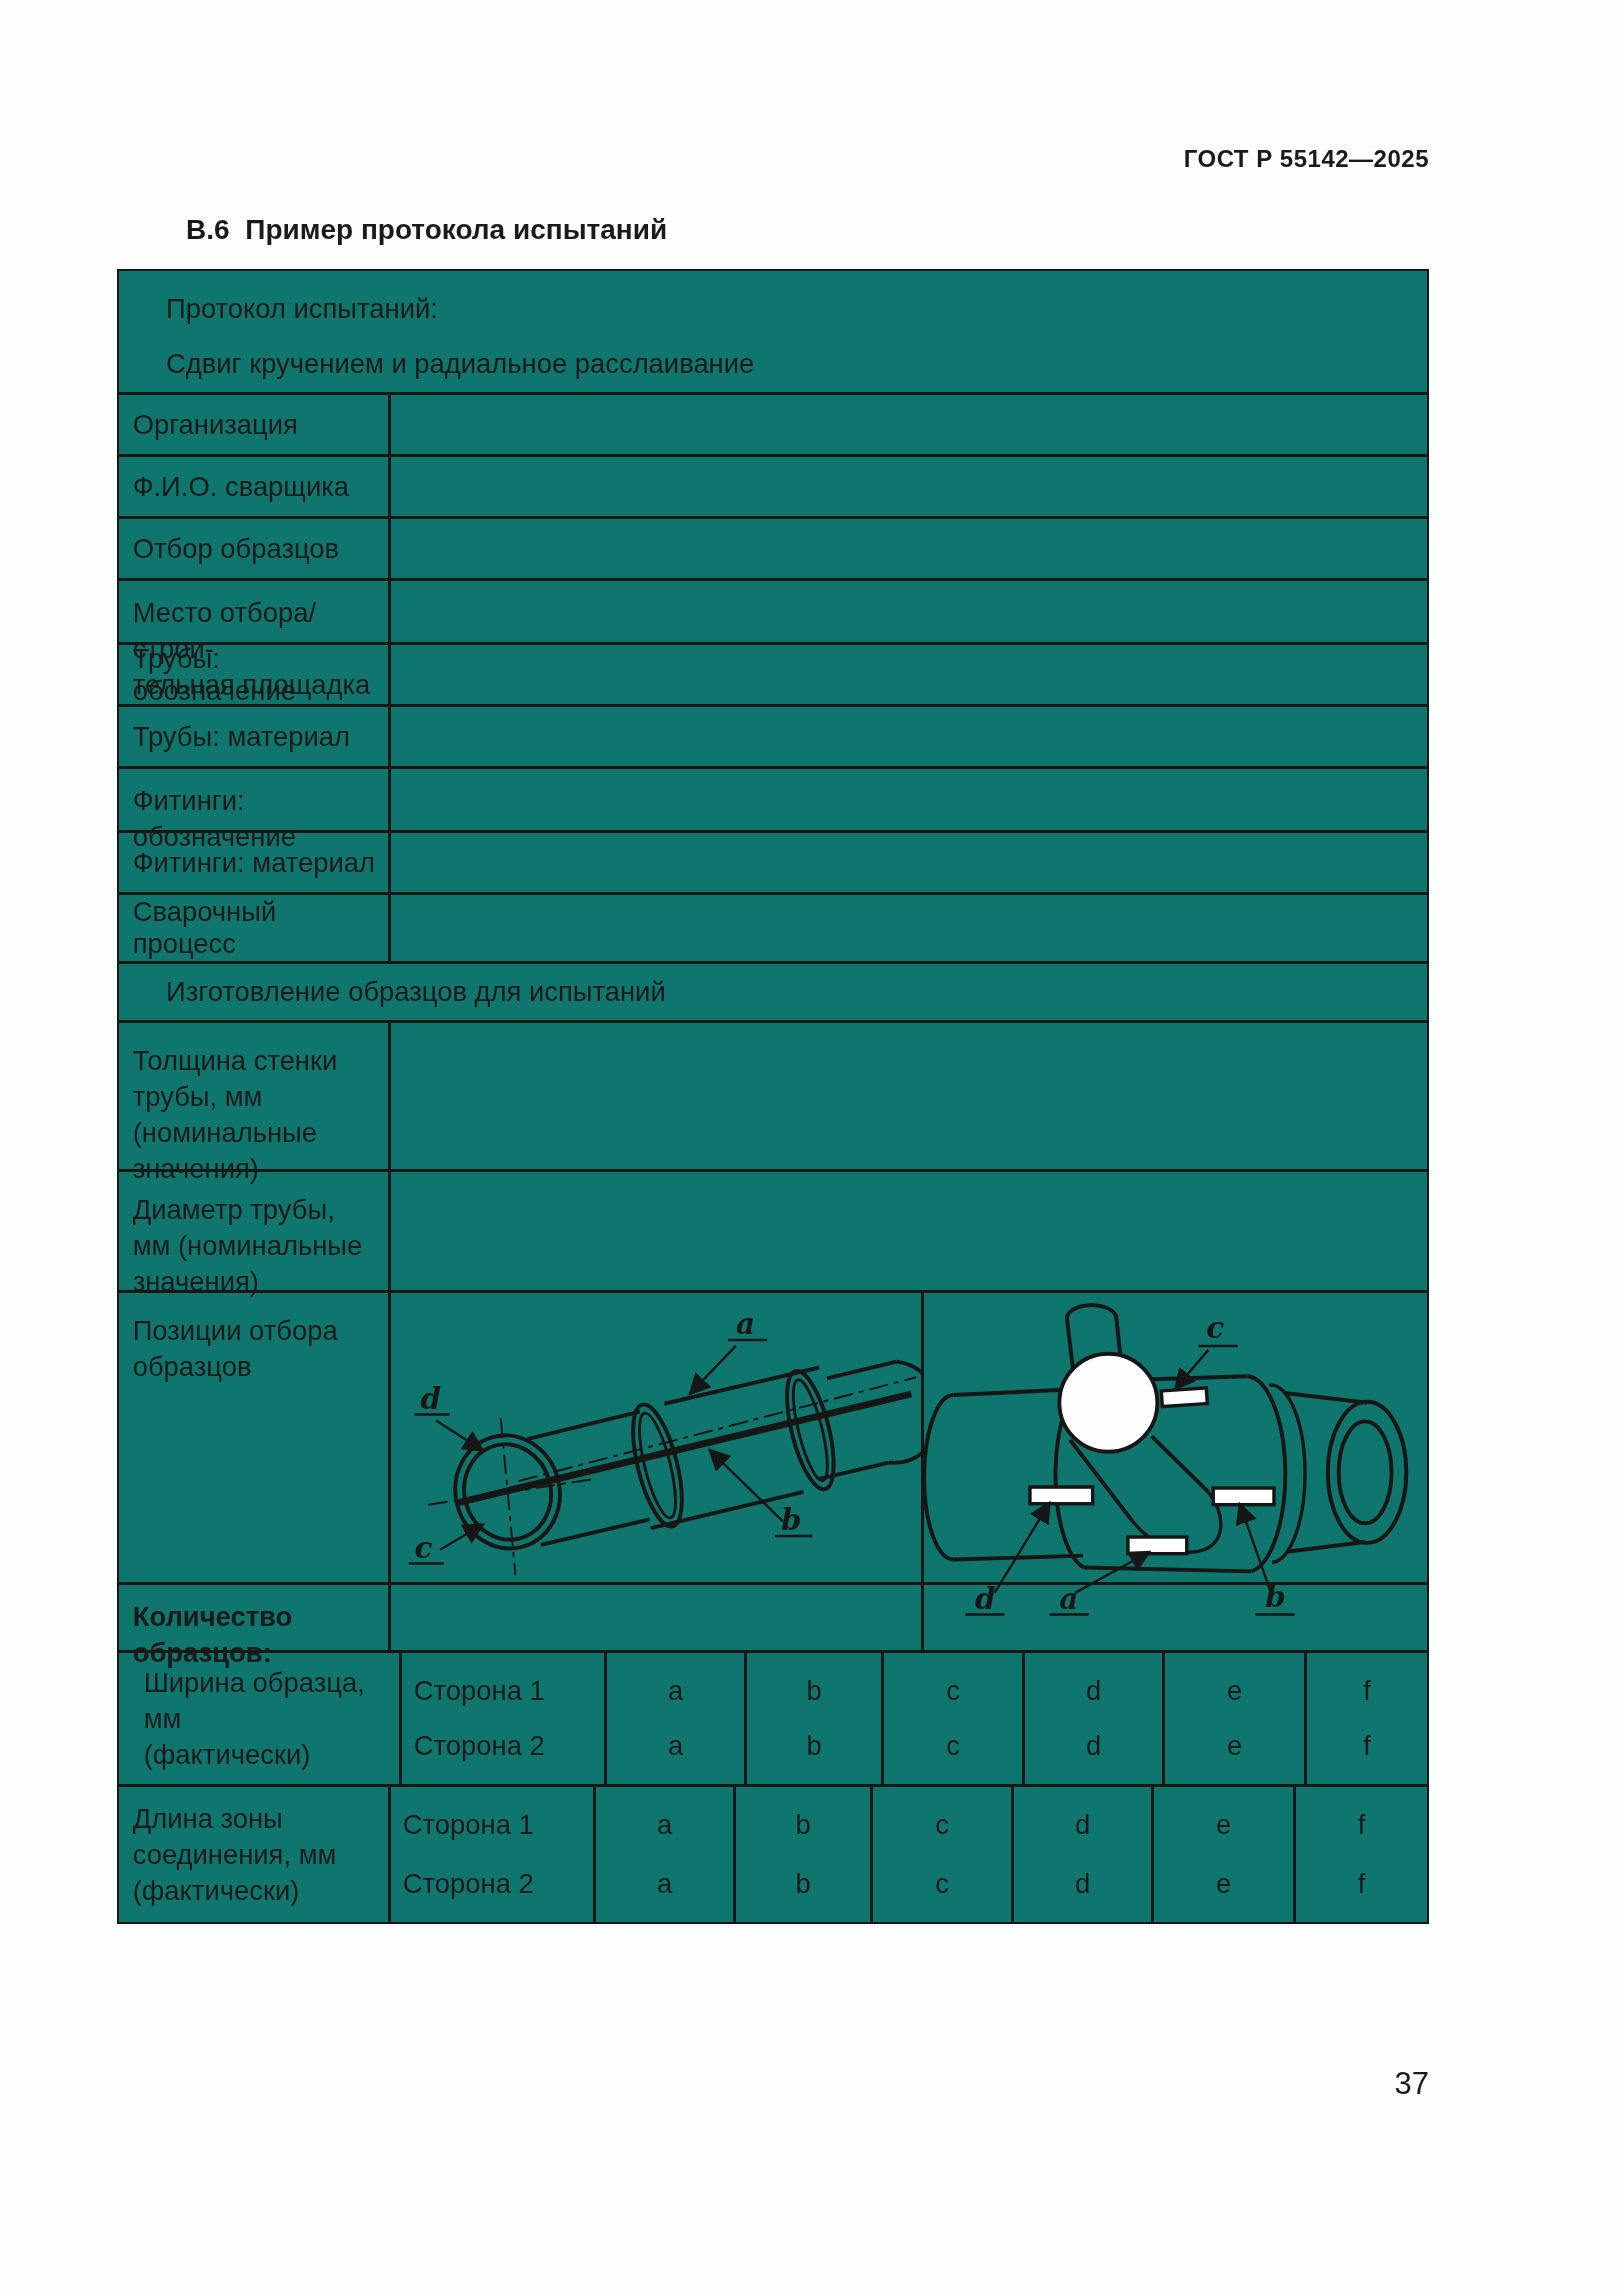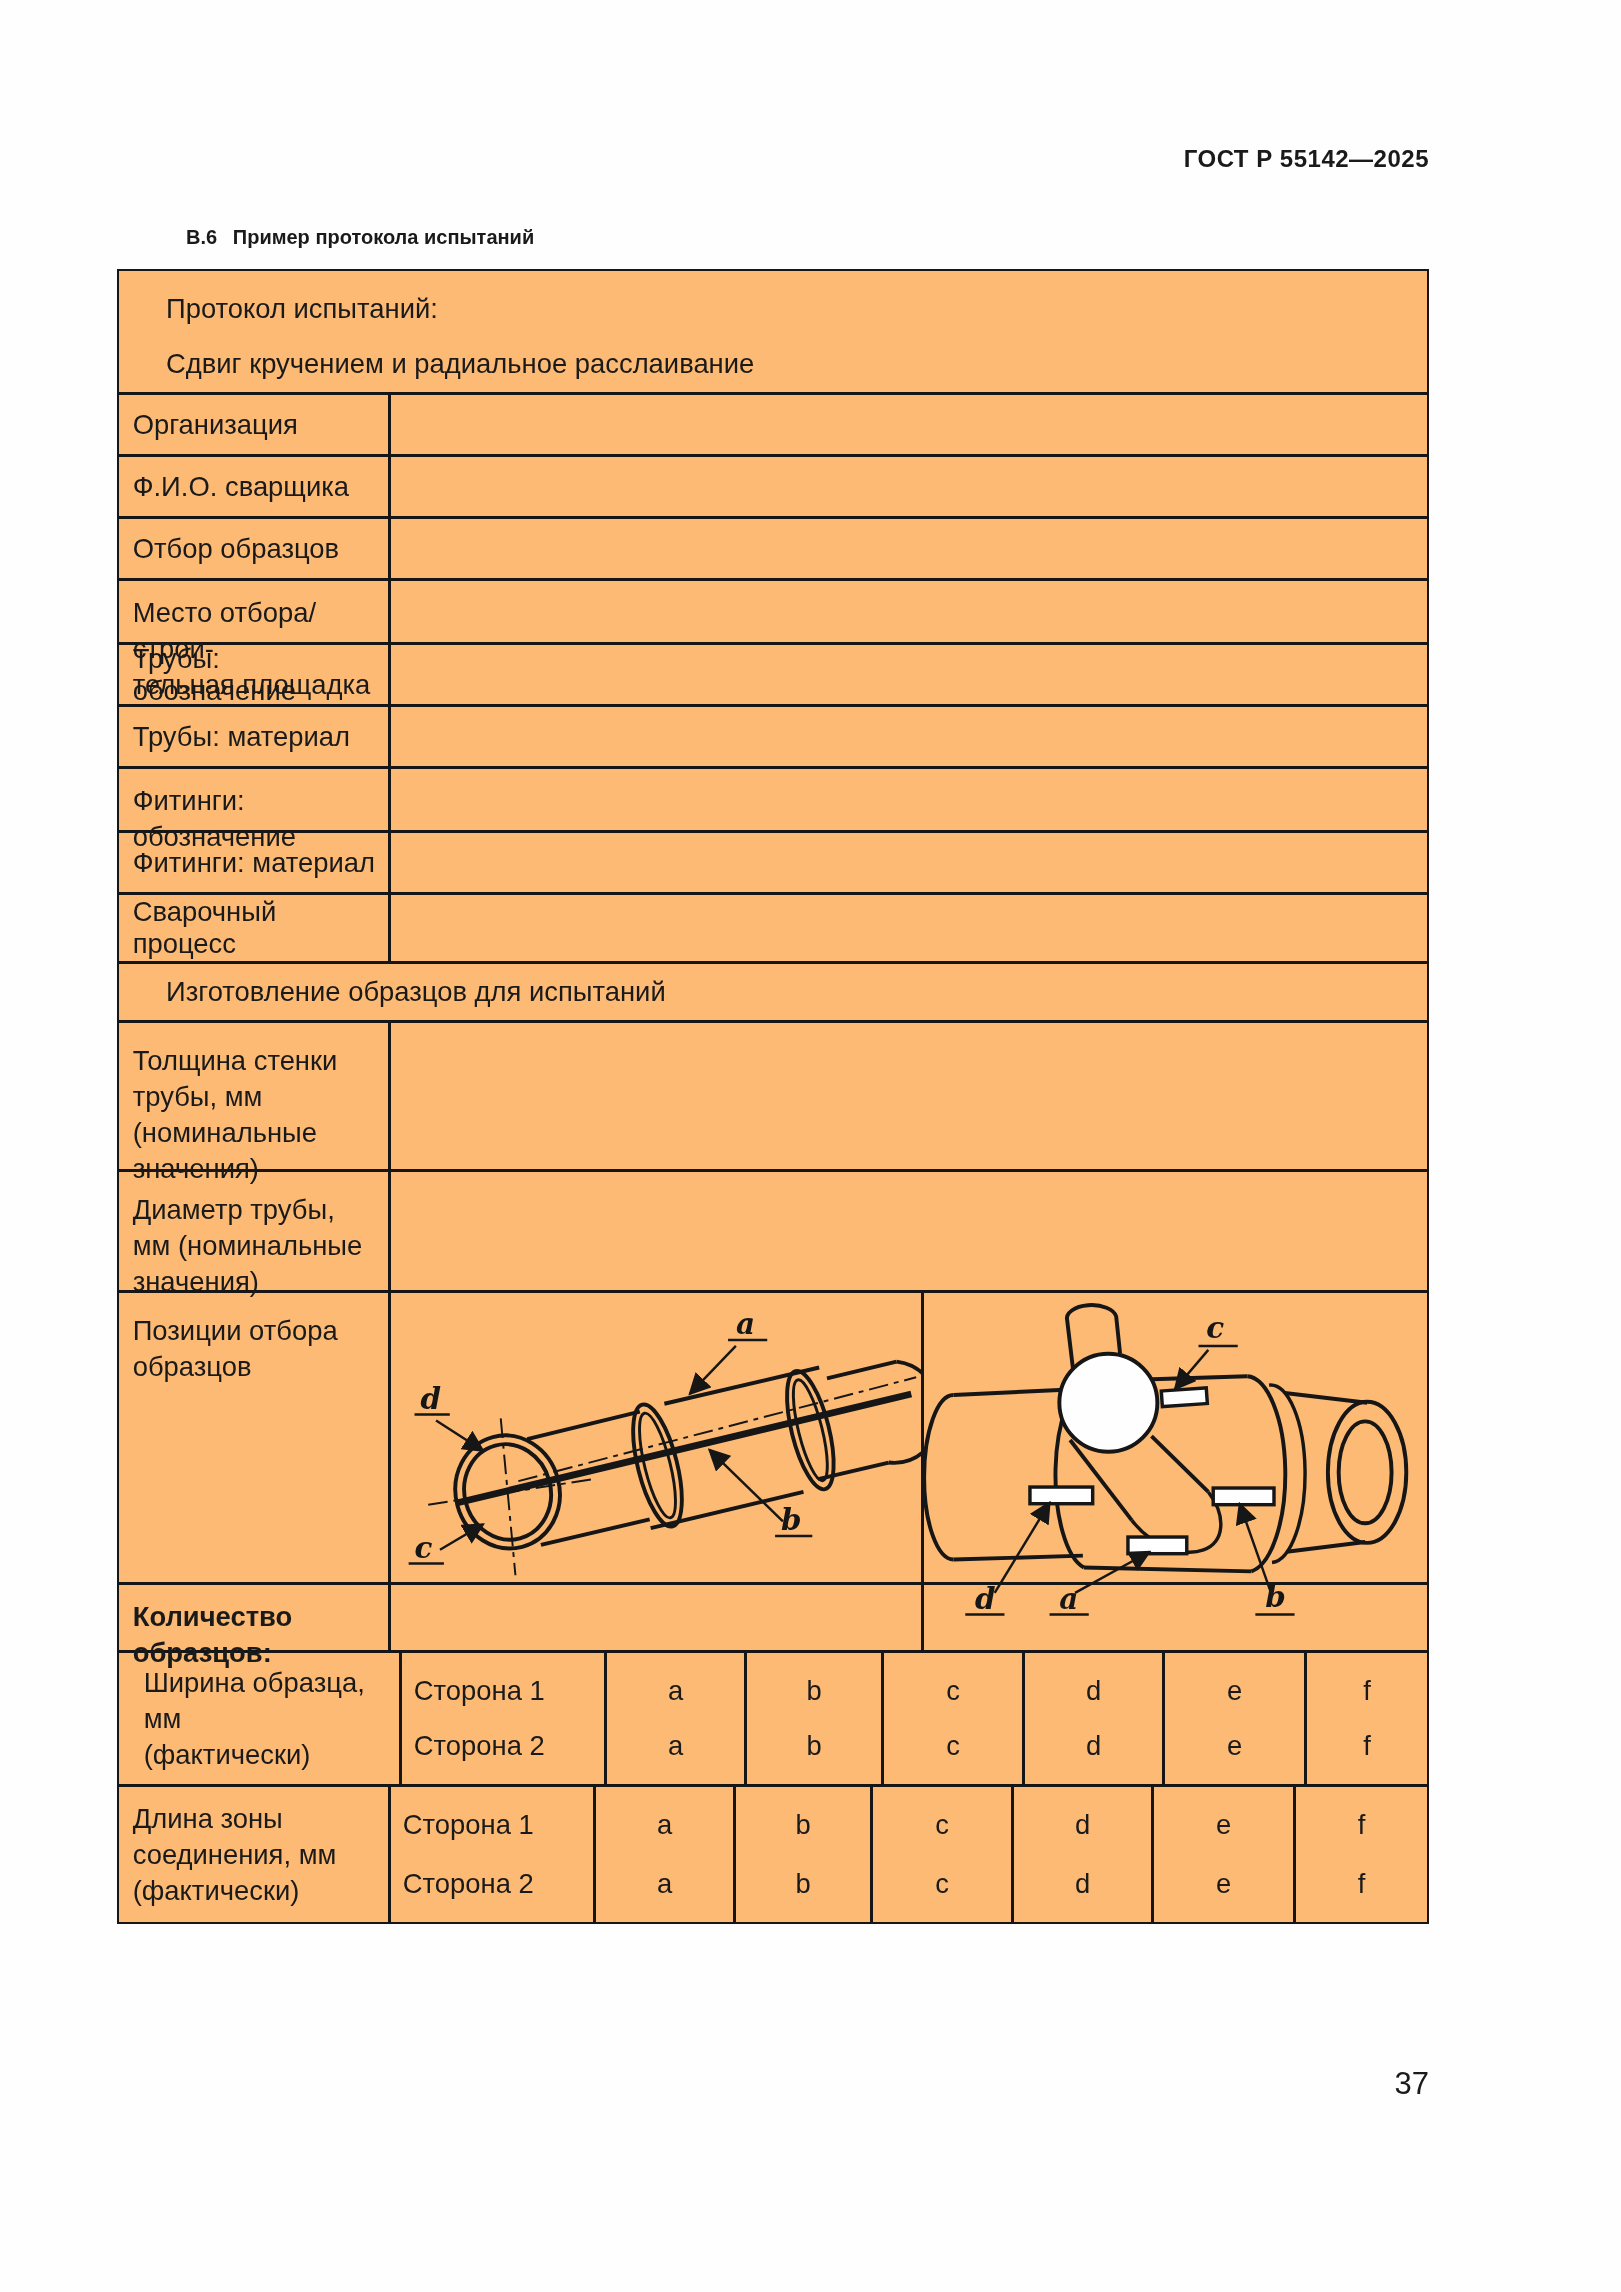--- a/index.html
+++ b/index.html
@@ -9,35 +9,35 @@
     background:#fefefe;
     font-family:"Liberation Sans", sans-serif;
     color:#1a1a1a;
     overflow:hidden;
   }
   .doc-header{
     position:absolute; top:145px; left:0; width:1429px;
     text-align:right; font-size:24px; font-weight:bold; letter-spacing:0.5px;
   }
   .section-heading{
-    position:absolute; top:226px; left:186px;
-    font-size:20px; font-weight:bold;
+    position:absolute; top:214px; left:186px;
+    font-size:28px; font-weight:bold;
   }
   .section-heading .num{margin-right:15.7px;}
   .page-number{
     position:absolute; top:2066px; left:0; width:1429px;
     text-align:right; font-size:31px;
   }
 
   
   .tbl{
     position:absolute; left:117px; top:269px; width:1312px;
     border:2.9px solid #161616;
     box-sizing:border-box;
-    background:#fdba74;
+    background:#0f766e;
   }
   .row{display:flex; box-sizing:border-box; border-bottom:3.9px solid #161616; position:relative;}
   .row:last-child{border-bottom:none;}
   .cell{box-sizing:border-box; font-size:27.4px;}
   .lbl{
     width:272px; flex:0 0 272px;
     border-right:3.9px solid #161616;
     padding-left:13.7px; padding-right:7.8px;
   }
   .fill{flex:1 1 auto;}

